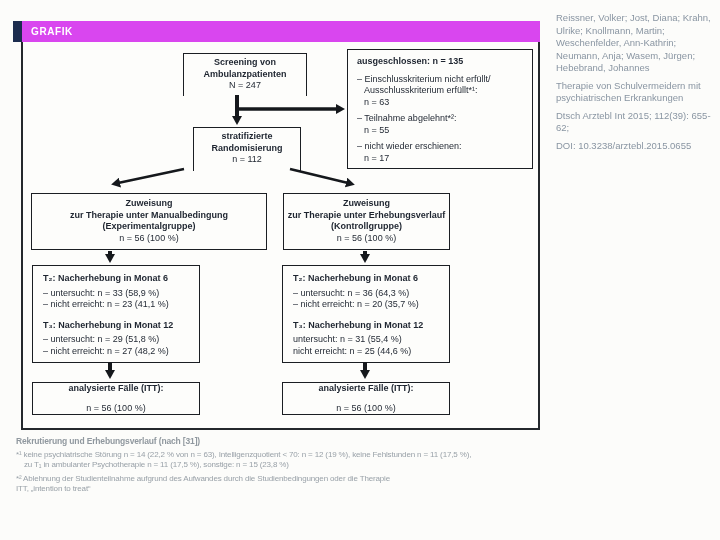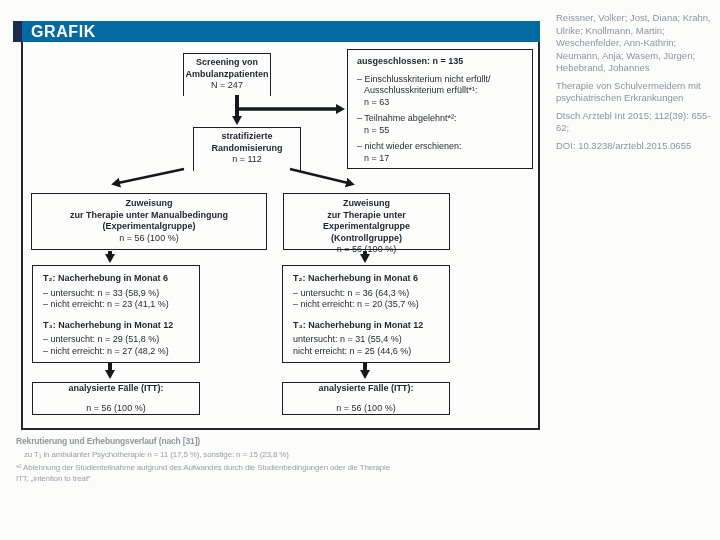--- a/index.html
+++ b/index.html
@@ -11,41 +11,41 @@
     position:relative; width:720px; height:540px;
     background:#fcfcfa; overflow:hidden;
   }
   
   .hdr-dark {
     position:absolute; left:13px; top:21px; width:9px; height:21px;
     background:#1c2c4e;
   }
   .hdr-bar {
     position:absolute; left:22px; top:21px; width:518px; height:21px;
-    background:#0369a1; color:#ffffff;
-    font-size:16px; font-weight:bold; letter-spacing:0.6px;
+    background:#d946ef; color:#ffffff;
+    font-size:10px; font-weight:bold; letter-spacing:0.6px;
     line-height:21px; padding-left:9px; box-sizing:border-box;
   }
   
   .frame {
     position:absolute; left:21px; top:42px; width:519px; height:388px;
     border-left:2px solid #24282c; border-right:2px solid #24282c;
     border-bottom:2px solid #24282c; box-sizing:border-box;
     background:#fdfdfb;
   }
   
   .box {
     position:absolute; box-sizing:border-box;
     border:1.5px solid #1b1e23;
     color:#1e2530; font-size:9px; line-height:11.5px;
   }
   .box.center { text-align:center; }
   .box.openbottom { border-bottom:none; }
   .b { font-weight:bold; }
-  .box-screening   { left:183px; top:53px;  width:88px; height:43px; padding-top:3px; }
+  .box-screening   { left:183px; top:53px;  width:124px; height:43px; padding-top:3px; }
   .box-excluded    { left:347px; top:49px;  width:186px; height:120px; padding:6px 6px 0 9px; }
   .box-random      { left:183px; top:127px; width:108px; height:44px; padding-top:3px;margin-left:10px; }
   .box-assign-l    { left:31px;  top:193px; width:236px; height:57px; padding-top:4px; }
   .box-assign-r    { left:283px; top:193px; width:167px; height:57px; padding-top:4px; }
   .box-fup-l       { left:32px;  top:265px; width:168px; height:98px; padding:7px 0 0 10px; }
   .box-fup-r       { left:282px; top:265px; width:168px; height:98px; padding:7px 0 0 10px; }
   .box-ana-l       { left:32px;  top:382px; width:168px; height:33px; }
   .box-ana-r       { left:282px; top:382px; width:168px; height:33px; }
   .box-ana-l, .box-ana-r {
     display:flex; flex-direction:column; justify-content:space-between;
@@ -117,21 +117,21 @@
 
   <div class="box center box-assign-l">
     <div class="b">Zuweisung</div>
     <div class="b">zur Therapie unter Manualbedingung</div>
     <div class="b">(Experimentalgruppe)</div>
     <div>n = 56 (100 %)</div>
   </div>
 
   <div class="box center box-assign-r">
     <div class="b">Zuweisung</div>
-    <div class="b">zur Therapie unter Experimentalgruppe</div>
+    <div class="b">zur Therapie unter Erhebungsverlauf</div>
     <div class="b">(Kontrollgruppe)</div>
     <div>n = 56 (100 %)</div>
   </div>
 
   <div class="box box-fup-l">
     <div class="fup-title">T₂: Nacherhebung in Monat 6</div>
     <div>– untersucht: n = 33 (58,9 %)</div>
     <div>– nicht erreicht: n = 23 (41,1 %)</div>
     <div class="fup-title fup-gap">T₃: Nacherhebung in Monat 12</div>
     <div>– untersucht: n = 29 (51,8 %)</div>
@@ -168,20 +168,21 @@
     <line x1="184" y1="169" x2="118" y2="183" stroke="#15181c" stroke-width="2.5" marker-end="url(#ah)"></line>
     <line x1="290" y1="169" x2="348" y2="183" stroke="#15181c" stroke-width="2.5" marker-end="url(#ah)"></line>
     <line x1="110" y1="251" x2="110" y2="256" stroke="#15181c" stroke-width="4" marker-end="url(#ah)"></line>
     <line x1="365" y1="251" x2="365" y2="256" stroke="#15181c" stroke-width="4" marker-end="url(#ah)"></line>
     <line x1="110" y1="362" x2="110" y2="372" stroke="#15181c" stroke-width="4" marker-end="url(#ah)"></line>
     <line x1="365" y1="362" x2="365" y2="372" stroke="#15181c" stroke-width="4" marker-end="url(#ah)"></line>
   </svg>
 
   <div class="footnote">
     <div class="fn-title">Rekrutierung und Erhebungsverlauf (nach [31])</div>
+    <div>*¹ keine psychiatrische Störung n = 14 (22,2 % von n = 63), Intelligenzquotient &lt; 70: n = 12 (19 %), keine Fehlstunden n = 11 (17,5 %),</div>
     <div class="fn-ind">zu T₁ in ambulanter Psychotherapie n = 11 (17,5 %), sonstige: n = 15 (23,8 %)</div>
     <div class="fn-sp">*² Ablehnung der Studienteilnahme aufgrund des Aufwandes durch die Studienbedingungen oder die Therapie</div>
     <div>ITT, „intention to treat“</div>
   </div>
 
   <div class="sidebar">
     <p class="sb-par">Reissner, Volker; Jost, Diana; Krahn, Ulrike; Knollmann, Martin; Weschenfelder, Ann-Kathrin; Neumann, Anja; Wasem, Jürgen; Hebebrand, Johannes</p>
     <p class="sb-par">Therapie von Schulvermeidern mit psychiatrischen Erkrankungen</p>
     <p class="sb-par">Dtsch Arztebl Int 2015; 112(39): 655-62;</p>
     <p class="sb-par">DOI: 10.3238/arztebl.2015.0655</p>

